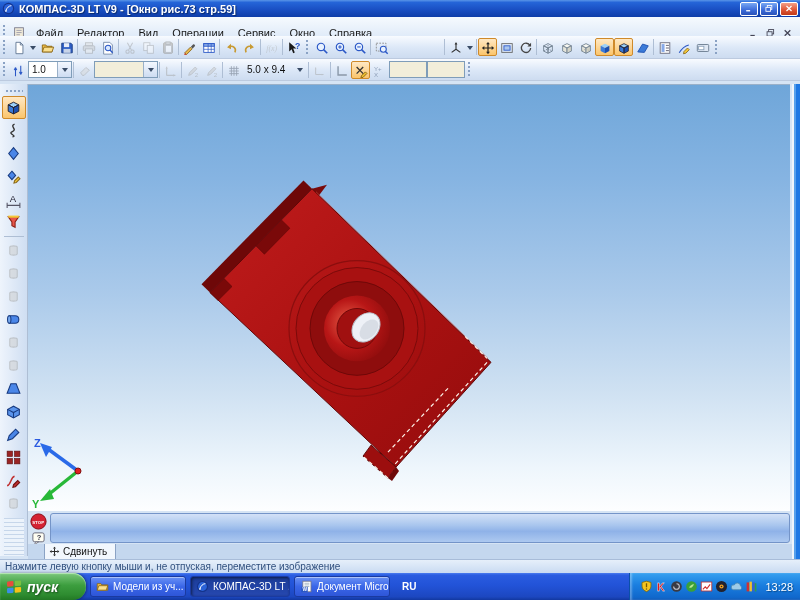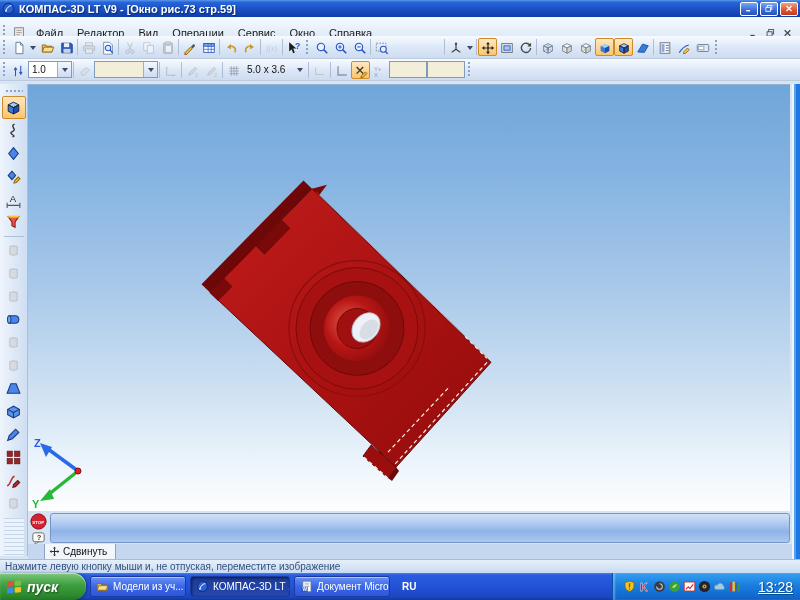--- a/index.html
+++ b/index.html
@@ -92,21 +92,21 @@
     background:linear-gradient(180deg,#6a92f6,#3a66e8 50%,#2e56d8);border:1px solid #1a3aa0;border-radius:3px;
     color:#fff;font-size:10px;white-space:nowrap;overflow:hidden;box-shadow:inset 0 1px 0 rgba(255,255,255,.45);}
   .taskbtn svg{width:13px;height:13px;flex:0 0 13px;}
   .taskbtn.active{background:linear-gradient(180deg,#1b3c98,#2648b0);box-shadow:inset 1px 1px 3px rgba(0,0,0,.55);}
   #lang-box{margin-left:6px;color:#fff;font-size:10px;font-weight:bold;padding:3px 6px;}
   #tray{margin-left:auto;height:27px;display:flex;align-items:center;gap:2px;padding:0 7px 0 10px;
     background:linear-gradient(180deg,#35a0f0 0%,#1a7ee0 45%,#1068cc 90%,#0c58b8 100%);
     border-left:1px solid #0a50a8;box-shadow:inset 2px 0 2px rgba(255,255,255,.3);}
   .tray-ico{width:13px;height:13px;display:flex;}
   .tray-ico svg{width:13px;height:13px;}
-  #clock{color:#fff;font-size:14px;margin-left:15px;text-shadow:1px 1px 1px #084a8a;text-decoration:underline;}
+  #clock{color:#fff;font-size:11px;margin-left:5px;text-shadow:1px 1px 1px #084a8a;}
 </style>
 </head>
 <body>
 
 <div id="titlebar">
   <span class="app-icon">
     <svg viewBox="0 0 16 16">
         <circle cx="8" cy="8" r="7" fill="#14348c"></circle>
         <circle cx="8" cy="8" r="5.6" fill="#2a62d8"></circle>
         <path d="M4.5 11.5C5.5 7 9 4.5 11.5 4.5" stroke="#fff" stroke-width="1.2" fill="none"></path>
@@ -510,21 +510,21 @@
     </div>
     <div class="sep"></div>
     <div class="tbtn">
       <span style="display: flex;">
         <svg viewBox="0 0 16 16" xmlns="http://www.w3.org/2000/svg">
           <path d="M2.5 5h11M2.5 8h11M2.5 11h11M5 2.5v11M8 2.5v11M11 2.5v11" stroke="#98a4b4" stroke-width="1"></path>
         </svg>
       </span>
     </div>
     <div class="combo flat" style="width: 64px; flex: 0 0 64px;">
-      <span class="val">5.0 x 3.6</span>
+      <span class="val">5.0 x 9.4</span>
       <span class="dd"></span>
     </div>
     <div class="sep"></div>
     <div class="tbtn disabled">
       <span style="display: flex;">
         <svg viewBox="0 0 16 16" xmlns="http://www.w3.org/2000/svg">
           <path d="M3 12h9M3 12V4" stroke="#a0a098" stroke-width="1.2"></path>
           <path d="M3 4 2 6h2zM12 12l-2-1v2z" fill="#a0a098"></path>
         </svg>
       </span>

